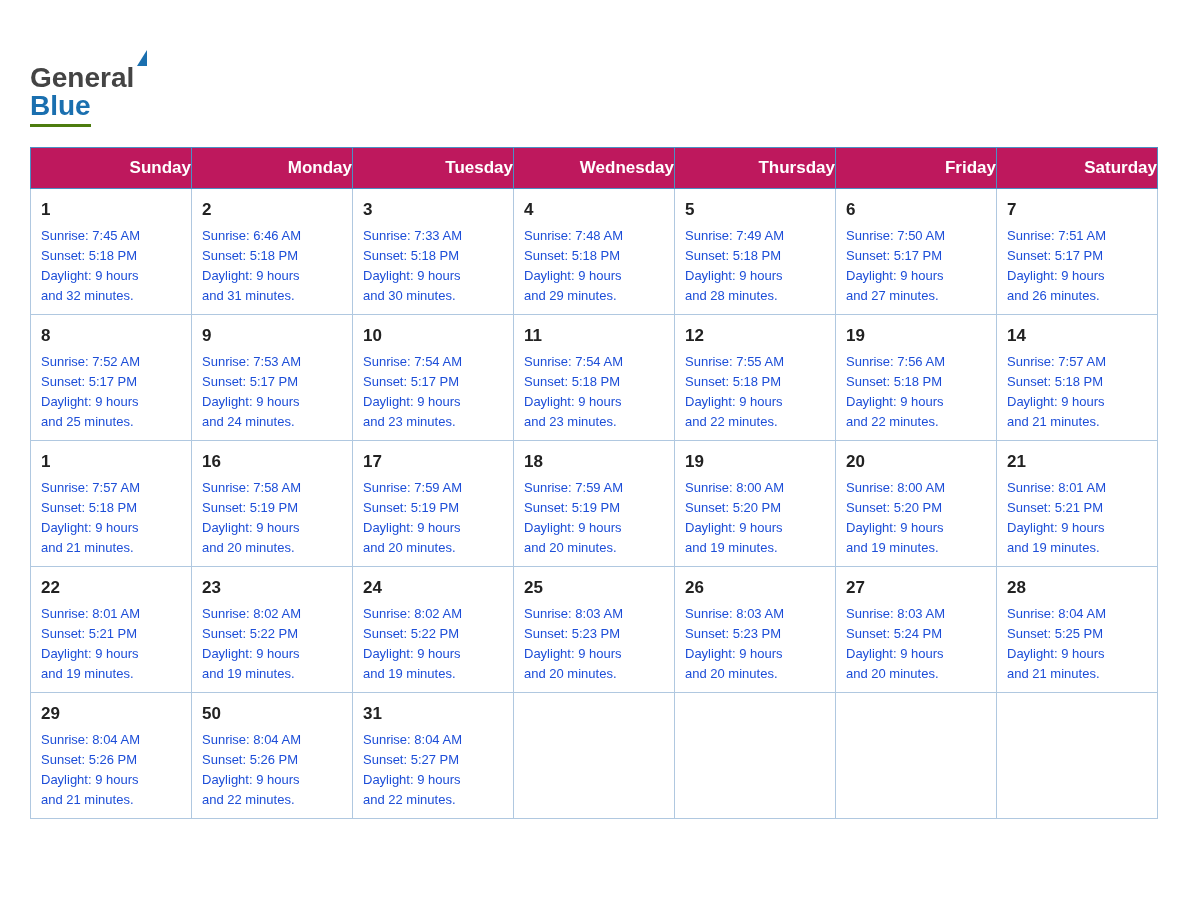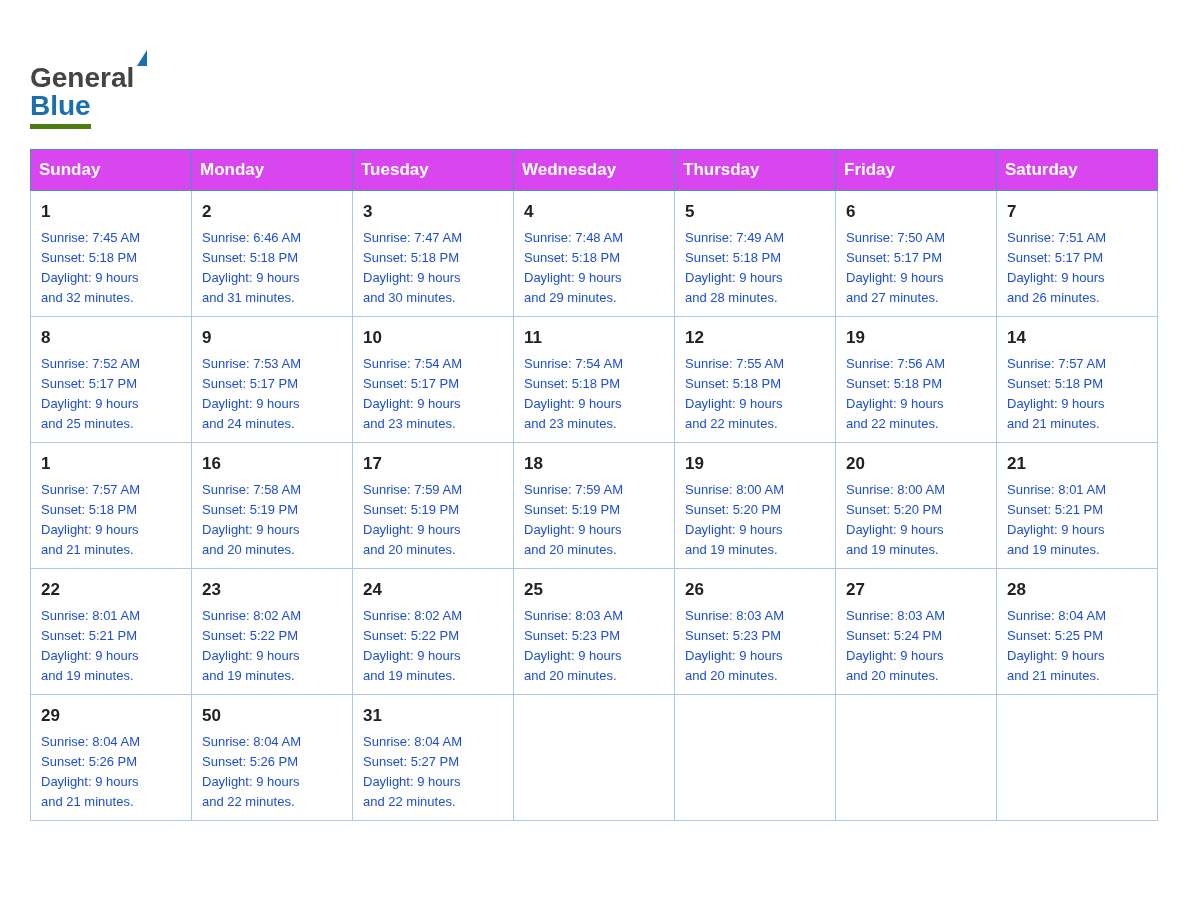--- a/index.html
+++ b/index.html
@@ -34,26 +34,26 @@
       font-size: 22px;
       color: #555;
       margin-top: 4px;
     }
     .calendar {
       width: 100%;
       border-collapse: collapse;
       border: 1px solid #4a90c4;
     }
     .calendar th {
-      background-color: #d946ef;
+      background-color: #be185d;
       color: #fff;
       font-size: 17px;
       font-weight: 600;
-      padding: 10px 8px;
-      text-align: left;
+      padding: 10px 0;
+      text-align: right;
       border: 1px solid #4a90c4;
     }
     .calendar td {
       vertical-align: top;
       padding: 8px 10px;
       border: 1px solid #b0c8e0;
       width: calc(100% / 7);
       min-height: 100px;
       font-size: 13.5px;
       color: #333;
@@ -77,21 +77,21 @@
   </style>
 </head>
 <body>
 
 <div class="header">
   <div class="logo">
     <div style="display:flex; align-items:center; line-height:1;">
       <span style="font-size:28px; font-weight:bold; color:#444;margin-top:44px;">General</span>
       <span style="display:inline-block; width:0; height:0; border-left:10px solid transparent; border-right:0px solid transparent; border-bottom:16px solid #1a6faf; margin-left:3px; position:relative; top:2px;"></span>
     </div>
-    <div style="display:flex; align-items:flex-end; border-bottom: 5px solid #4d7c0f; padding-bottom:2px; margin-top:-2px;">
+    <div style="display:flex; align-items:flex-end; border-bottom: 3px solid #4d7c0f; padding-bottom:2px; margin-top:-2px;">
       <span style="font-size:28px; font-weight:bold; color:#1a6faf;">Blue</span>
     </div>
   </div>
   <div class="title-section">
     <div class="month-title"></div>
     <div class="location"></div>
   </div>
 </div>
 
 <table class="calendar">
@@ -122,21 +122,21 @@
           <div class="day-info">
             <div>Sunrise: 6:46 AM</div>
             <div>Sunset: 5:18 PM</div>
             <div>Daylight: 9 hours</div>
             <div>and 31 minutes.</div>
           </div>
         </td>
         <td>
           <span class="day-number">3</span>
           <div class="day-info">
-            <div>Sunrise: 7:47 AM</div>
+            <div>Sunrise: 7:33 AM</div>
             <div>Sunset: 5:18 PM</div>
             <div>Daylight: 9 hours</div>
             <div>and 30 minutes.</div>
           </div>
         </td>
         <td>
           <span class="day-number">4</span>
           <div class="day-info">
             <div>Sunrise: 7:48 AM</div>
             <div>Sunset: 5:18 PM</div>

